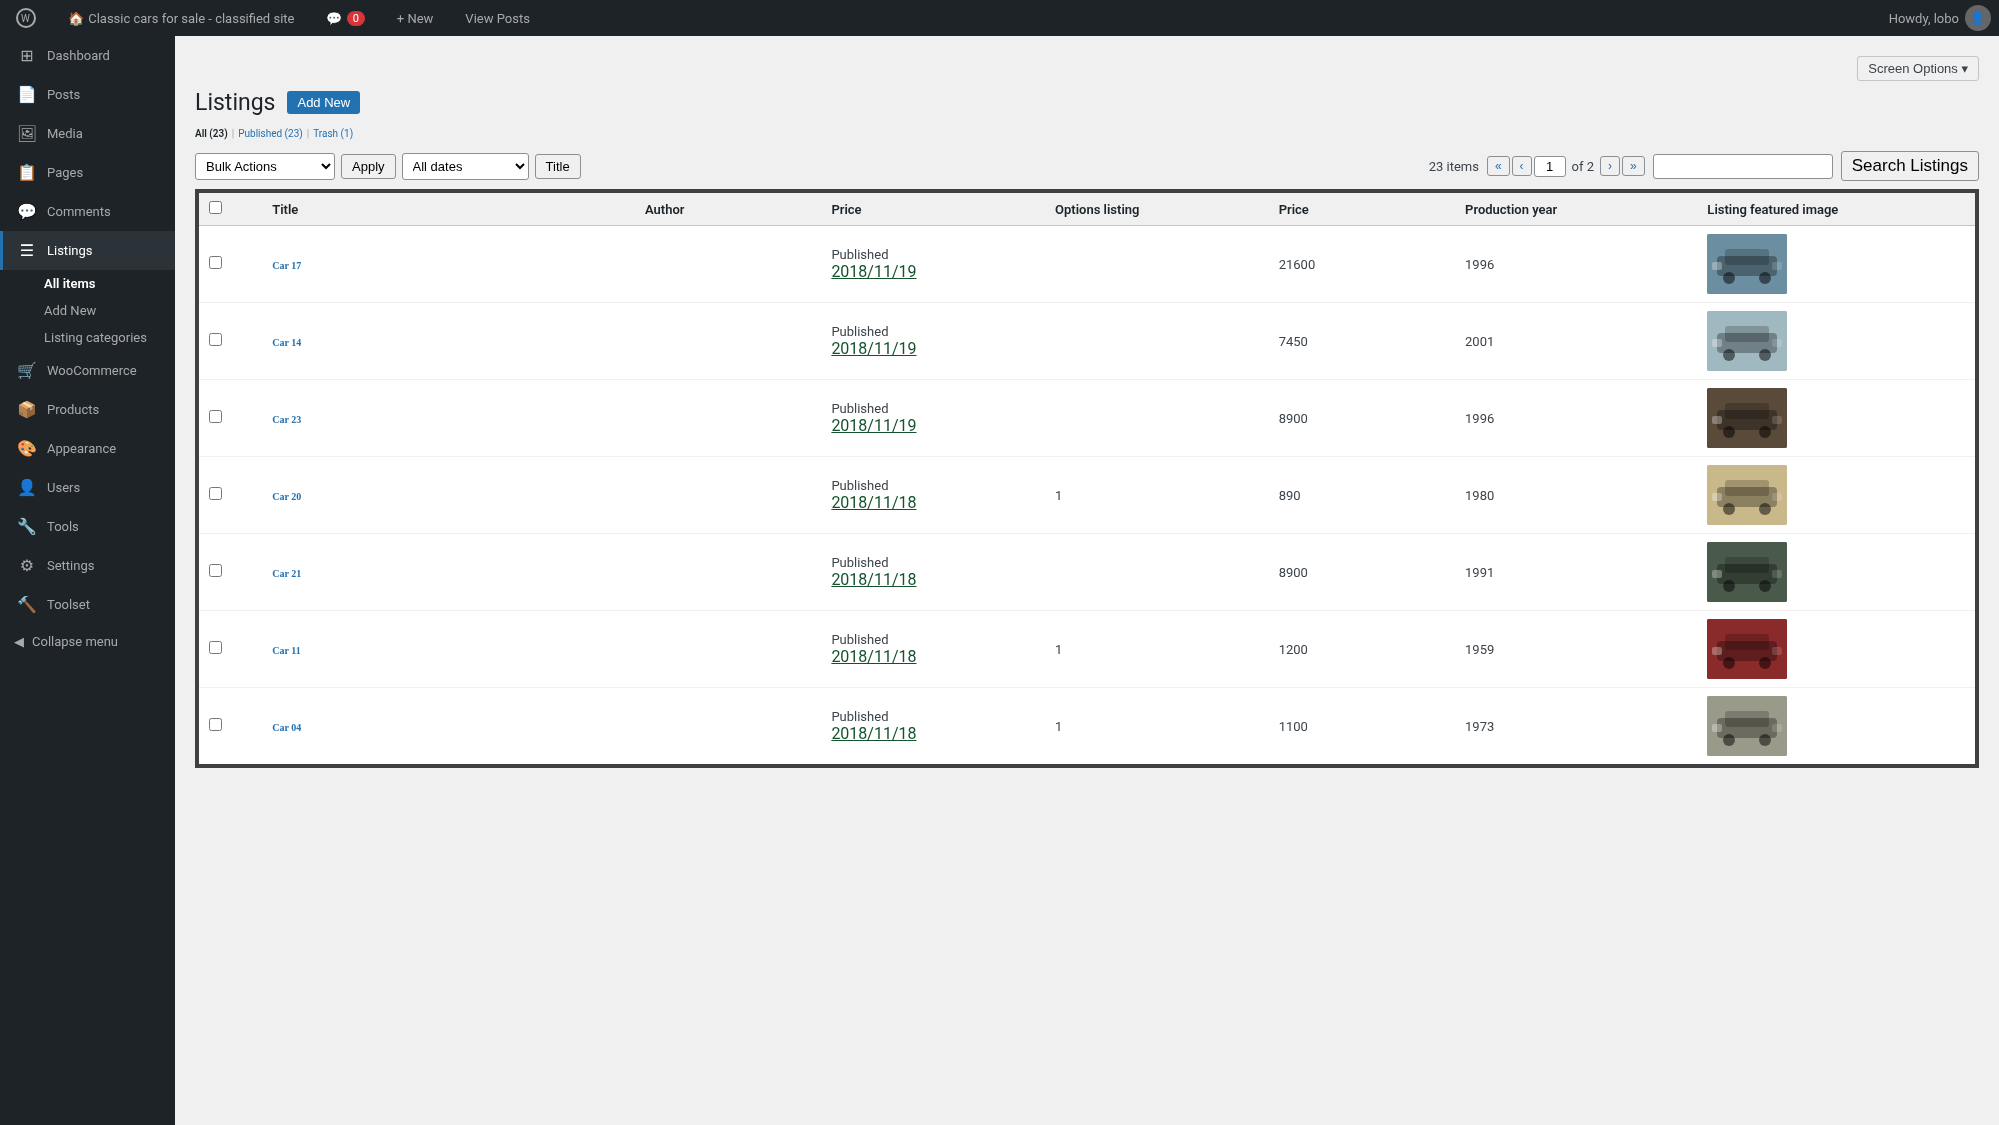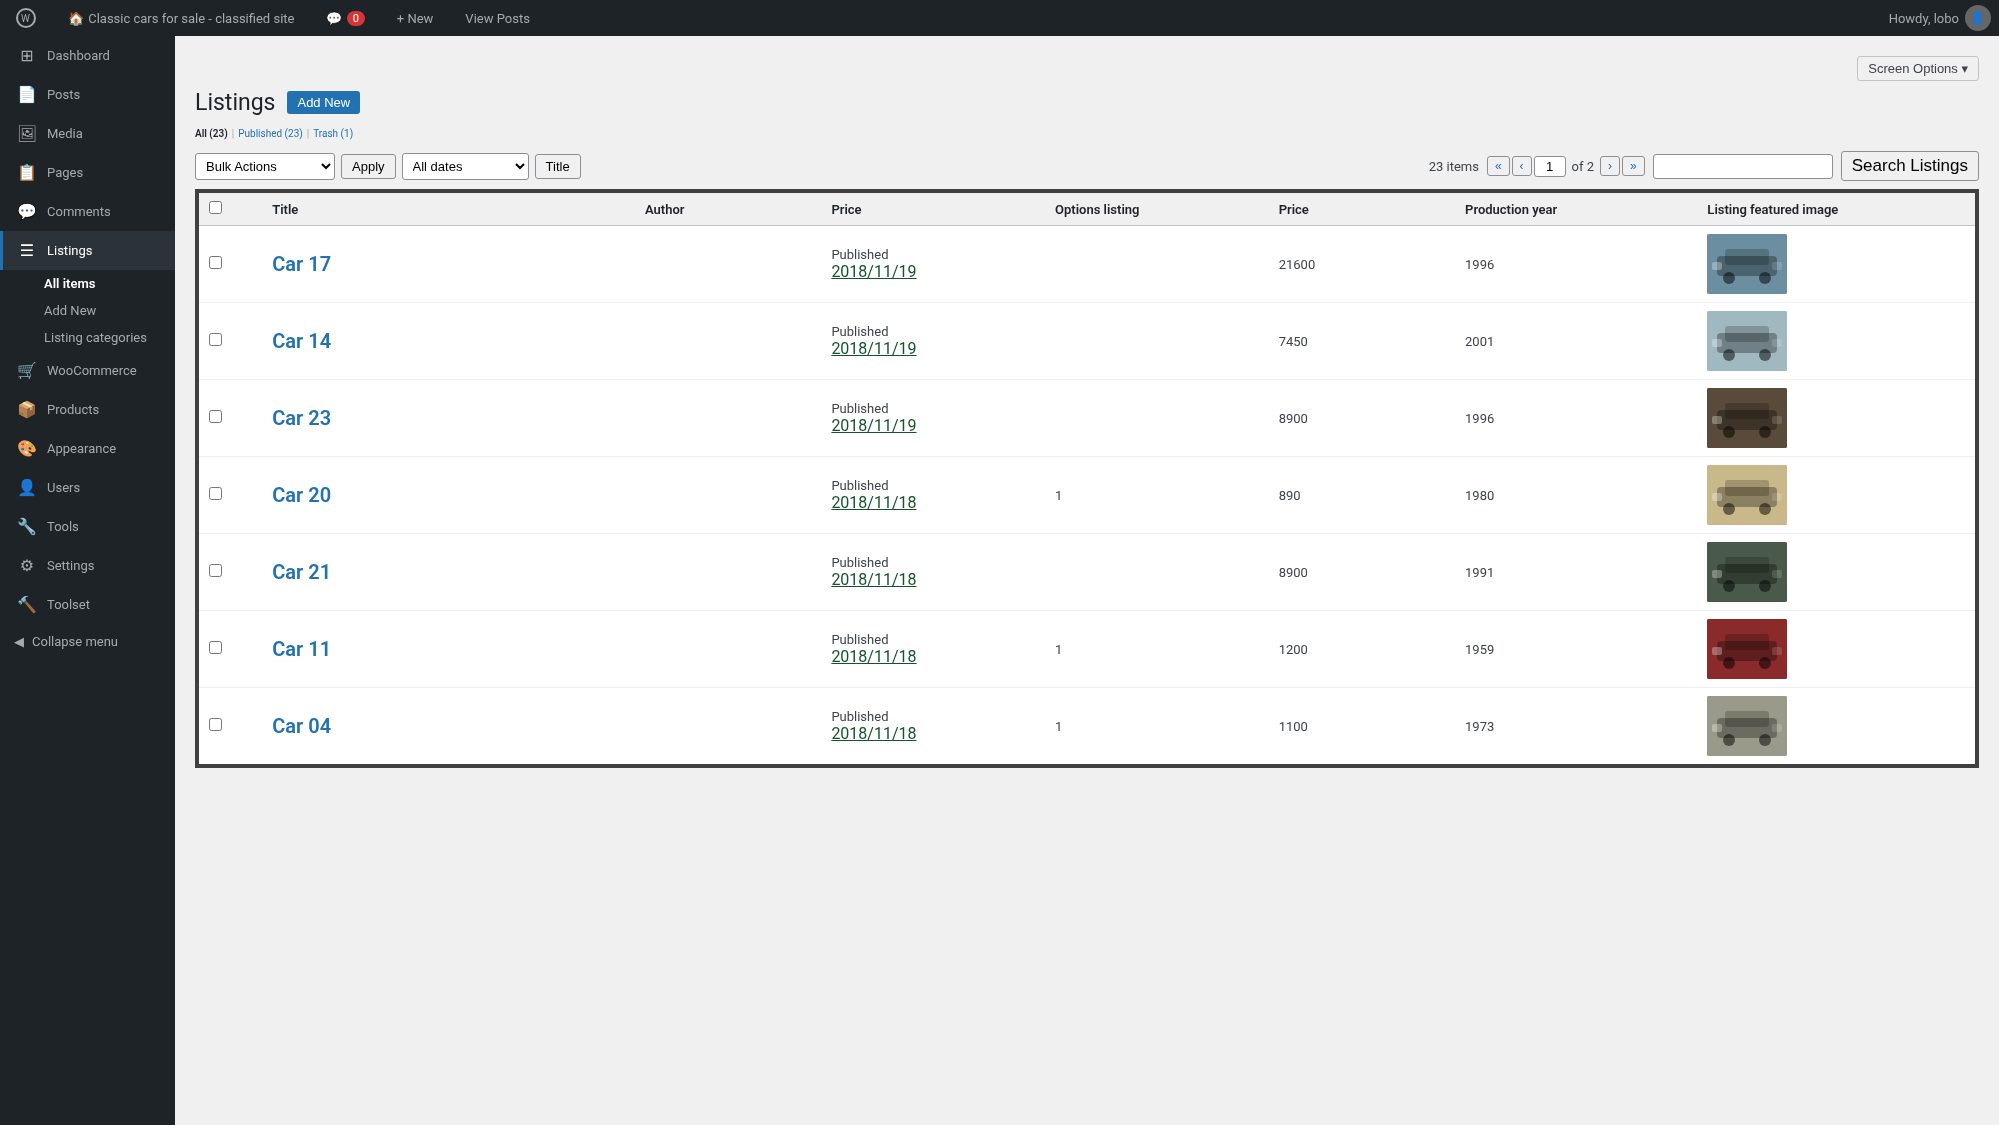--- a/index.html
+++ b/index.html
@@ -232,21 +232,21 @@
     }
     .col-checkbox { width: 30px; }
     .col-title { width: 200px; }
     .col-author { width: 100px; }
     .col-date { width: 120px; }
     .col-premium { width: 120px; }
     .col-price { width: 100px; }
     .col-year { width: 130px; }
     .col-image { width: 150px; }
 
-    .post-title-link { color: #2271b1; text-decoration: none; font-weight: 600; font-size: 20px; }
+    .post-title-link { color: #2271b1; text-decoration: none; font-weight: 600; font-size: 10px; font-family: Liberation Serif, serif; }
     .date-published { color: #3c434a; font-size: 13px; }
     .date-value { color: #14532d; font-size: 16px; text-decoration: underline; cursor: pointer; }
     
     .car-img {
       width: 80px;
       height: 60px;
       background: #c3c4c7;
       border-radius: 2px;
       display: flex;
       align-items: center;

